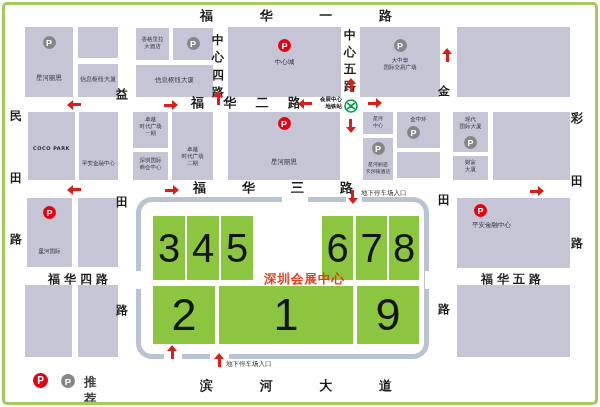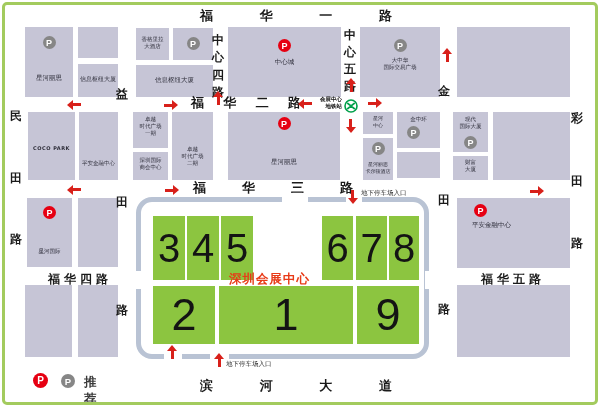--- a/index.html
+++ b/index.html
@@ -19,21 +19,21 @@
   .street{position:absolute;display:flex;justify-content:space-between;
           font-size:13px;font-weight:bold;color:#1a1a1a;z-index:8}
   .street.v{flex-direction:column;align-items:center;font-size:12px}
   .street.sm{font-size:12px}
   .ring{position:absolute;left:136px;top:197px;width:293px;height:162px;
         border:5px solid #b9c3d4;border-radius:16px;z-index:1}
   .gap{position:absolute;background:#fff;z-index:3}
   .hall{position:absolute;background:#8cc540;display:flex;align-items:center;justify-content:center;
         color:#141414;font-family:"Liberation Sans",sans-serif;z-index:4}
   .hn-top{font-size:40px}.hn-bot{font-size:45px}
-  .title{position:absolute;left:229px;top:271px;width:116px;text-align:left;
+  .title{position:absolute;left:229px;top:271px;width:116px;text-align:right;
          font-size:12.5px;font-weight:bold;color:#e83a17;letter-spacing:1px;z-index:9}
   .arrow{position:absolute;width:16px;height:10px;z-index:10}
   .arrow i{position:absolute;display:block}
   .arrow .tail{left:1px;top:3.5px;width:9px;height:3px;background:#d8201a}
   .arrow .head{left:9px;top:0;width:0;height:0;border-left:6px solid #d8201a;
                border-top:5px solid transparent;border-bottom:5px solid transparent}
   .r90{transform:rotate(90deg)}.r180{transform:rotate(180deg)}.r270{transform:rotate(-90deg)}
   .ent{position:absolute;font-size:6.5px;font-weight:normal;color:#222;z-index:9;white-space:nowrap}
   .metro-lbl{position:absolute;left:314px;top:96px;width:28px;text-align:right;
              font-size:5.5px;font-weight:bold;line-height:1.25;white-space:pre-line;color:#111;z-index:9}

